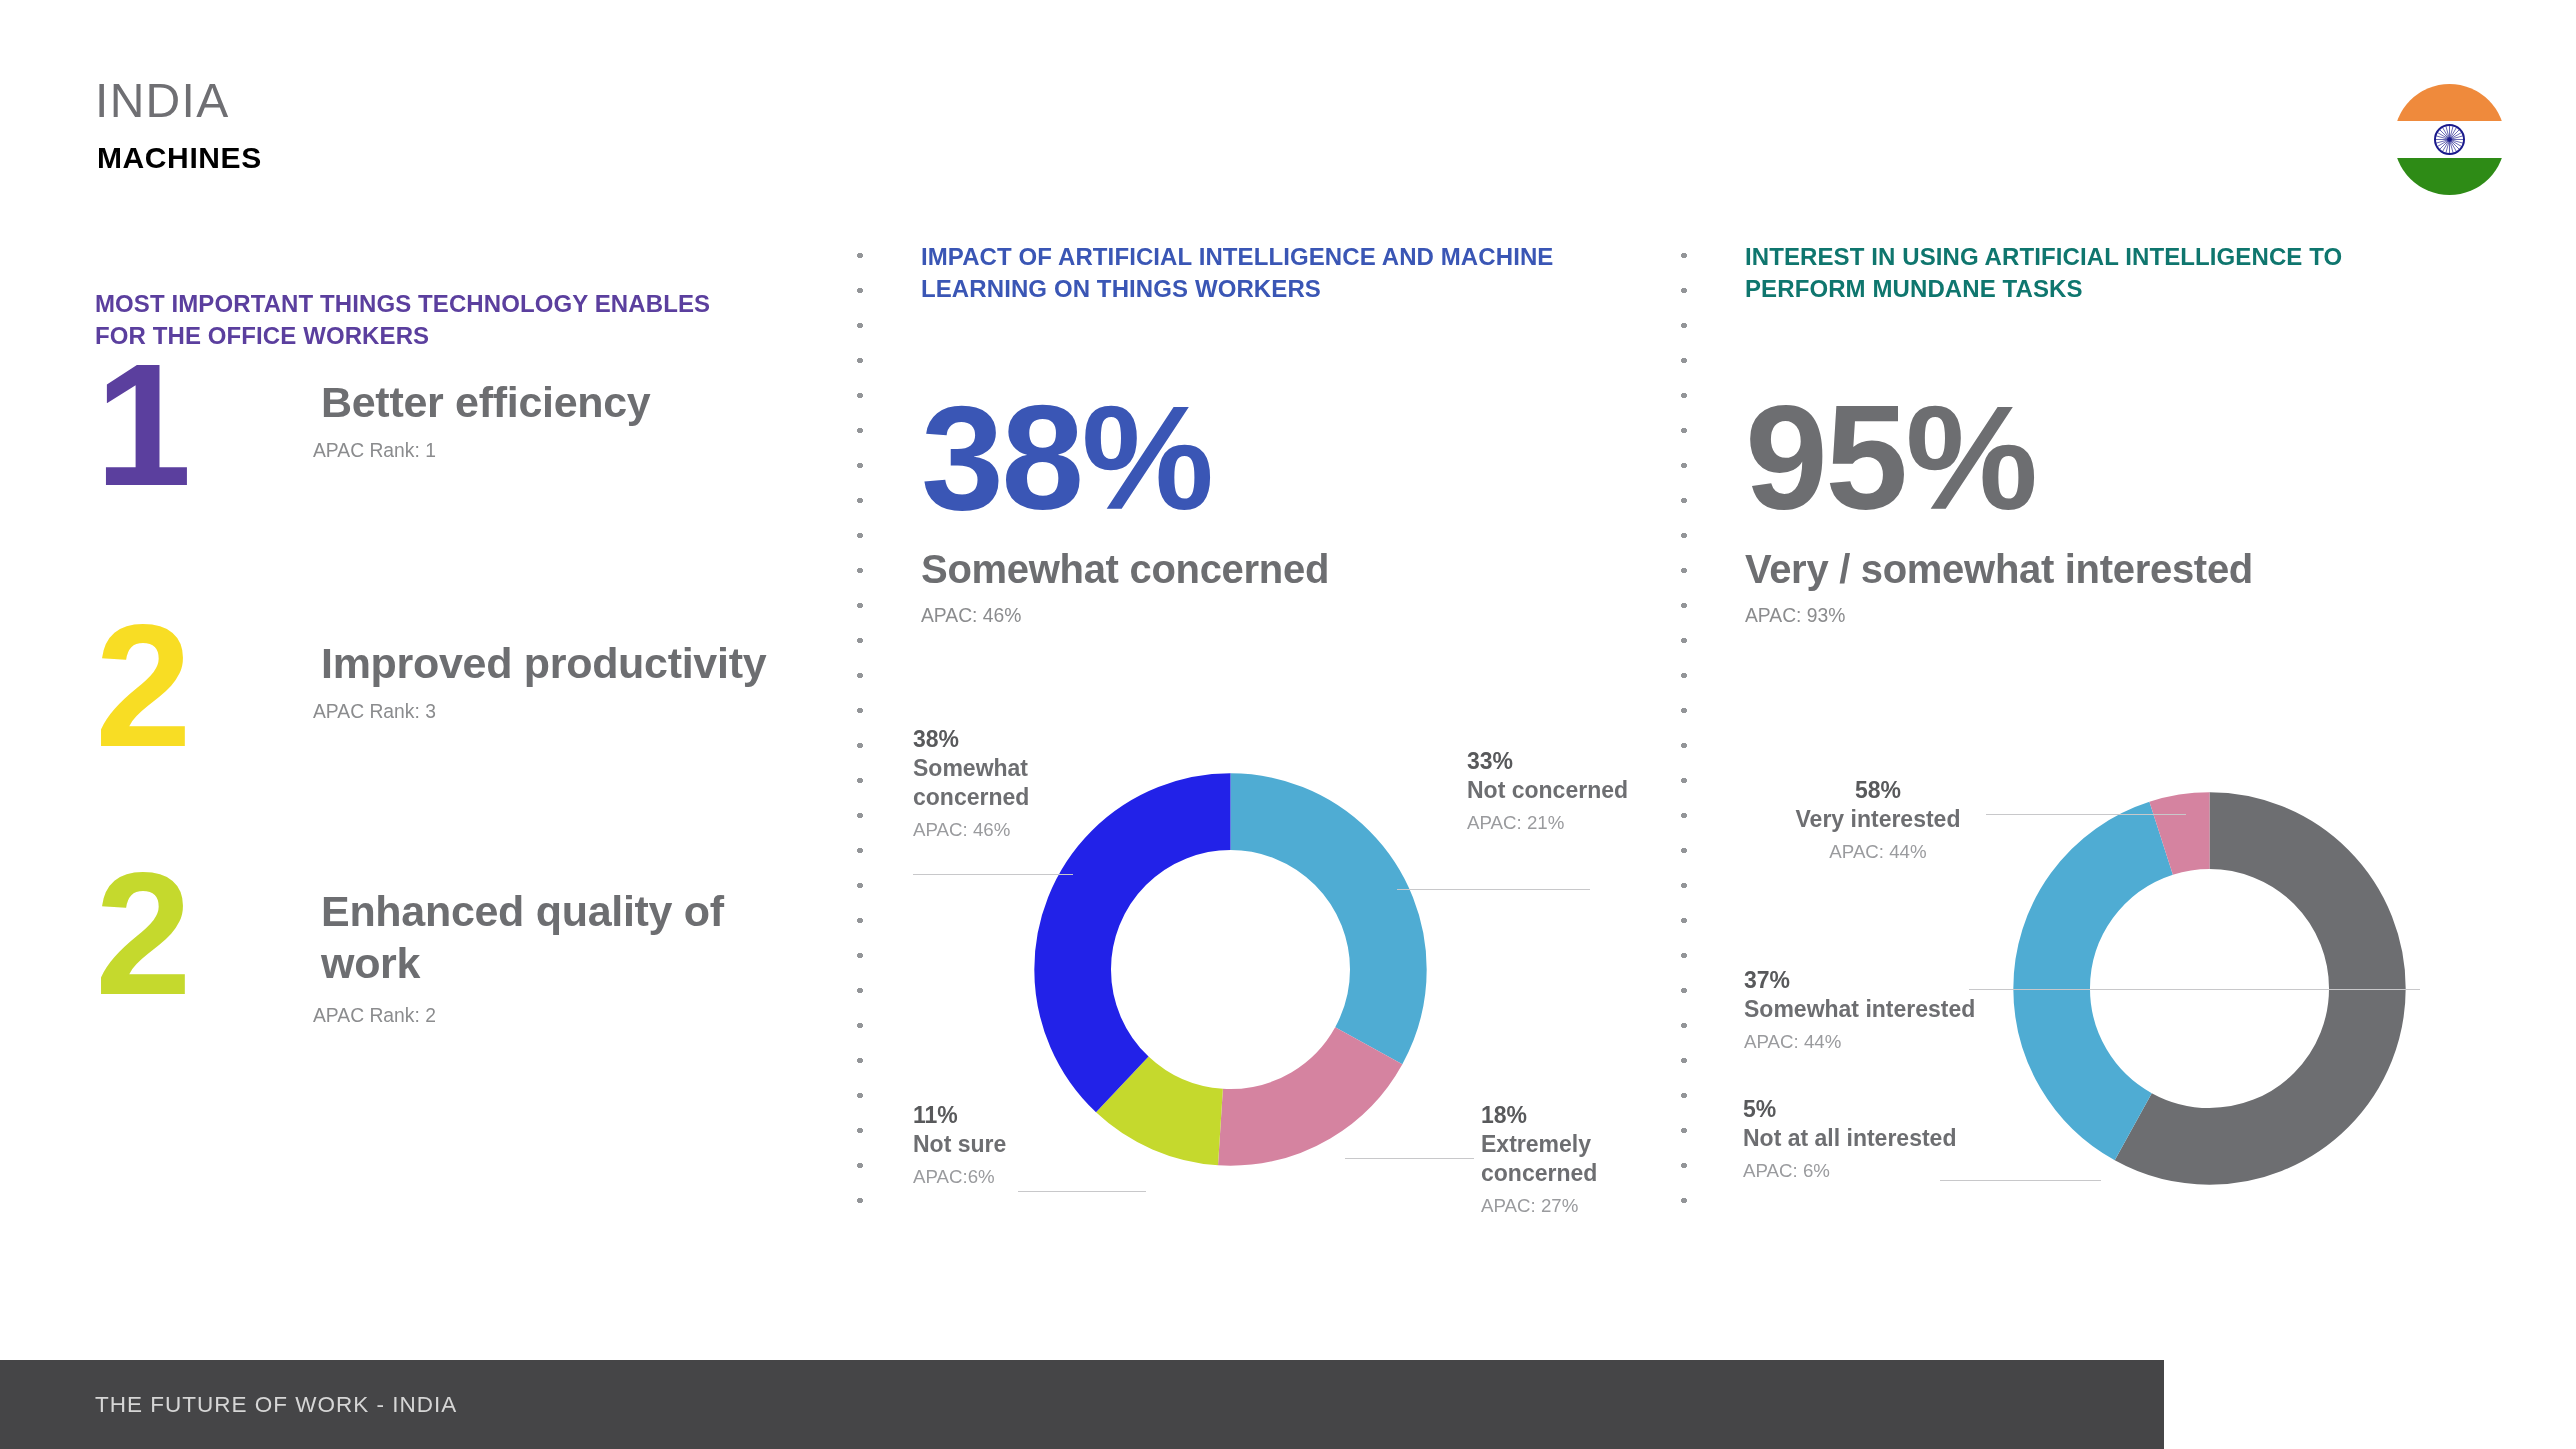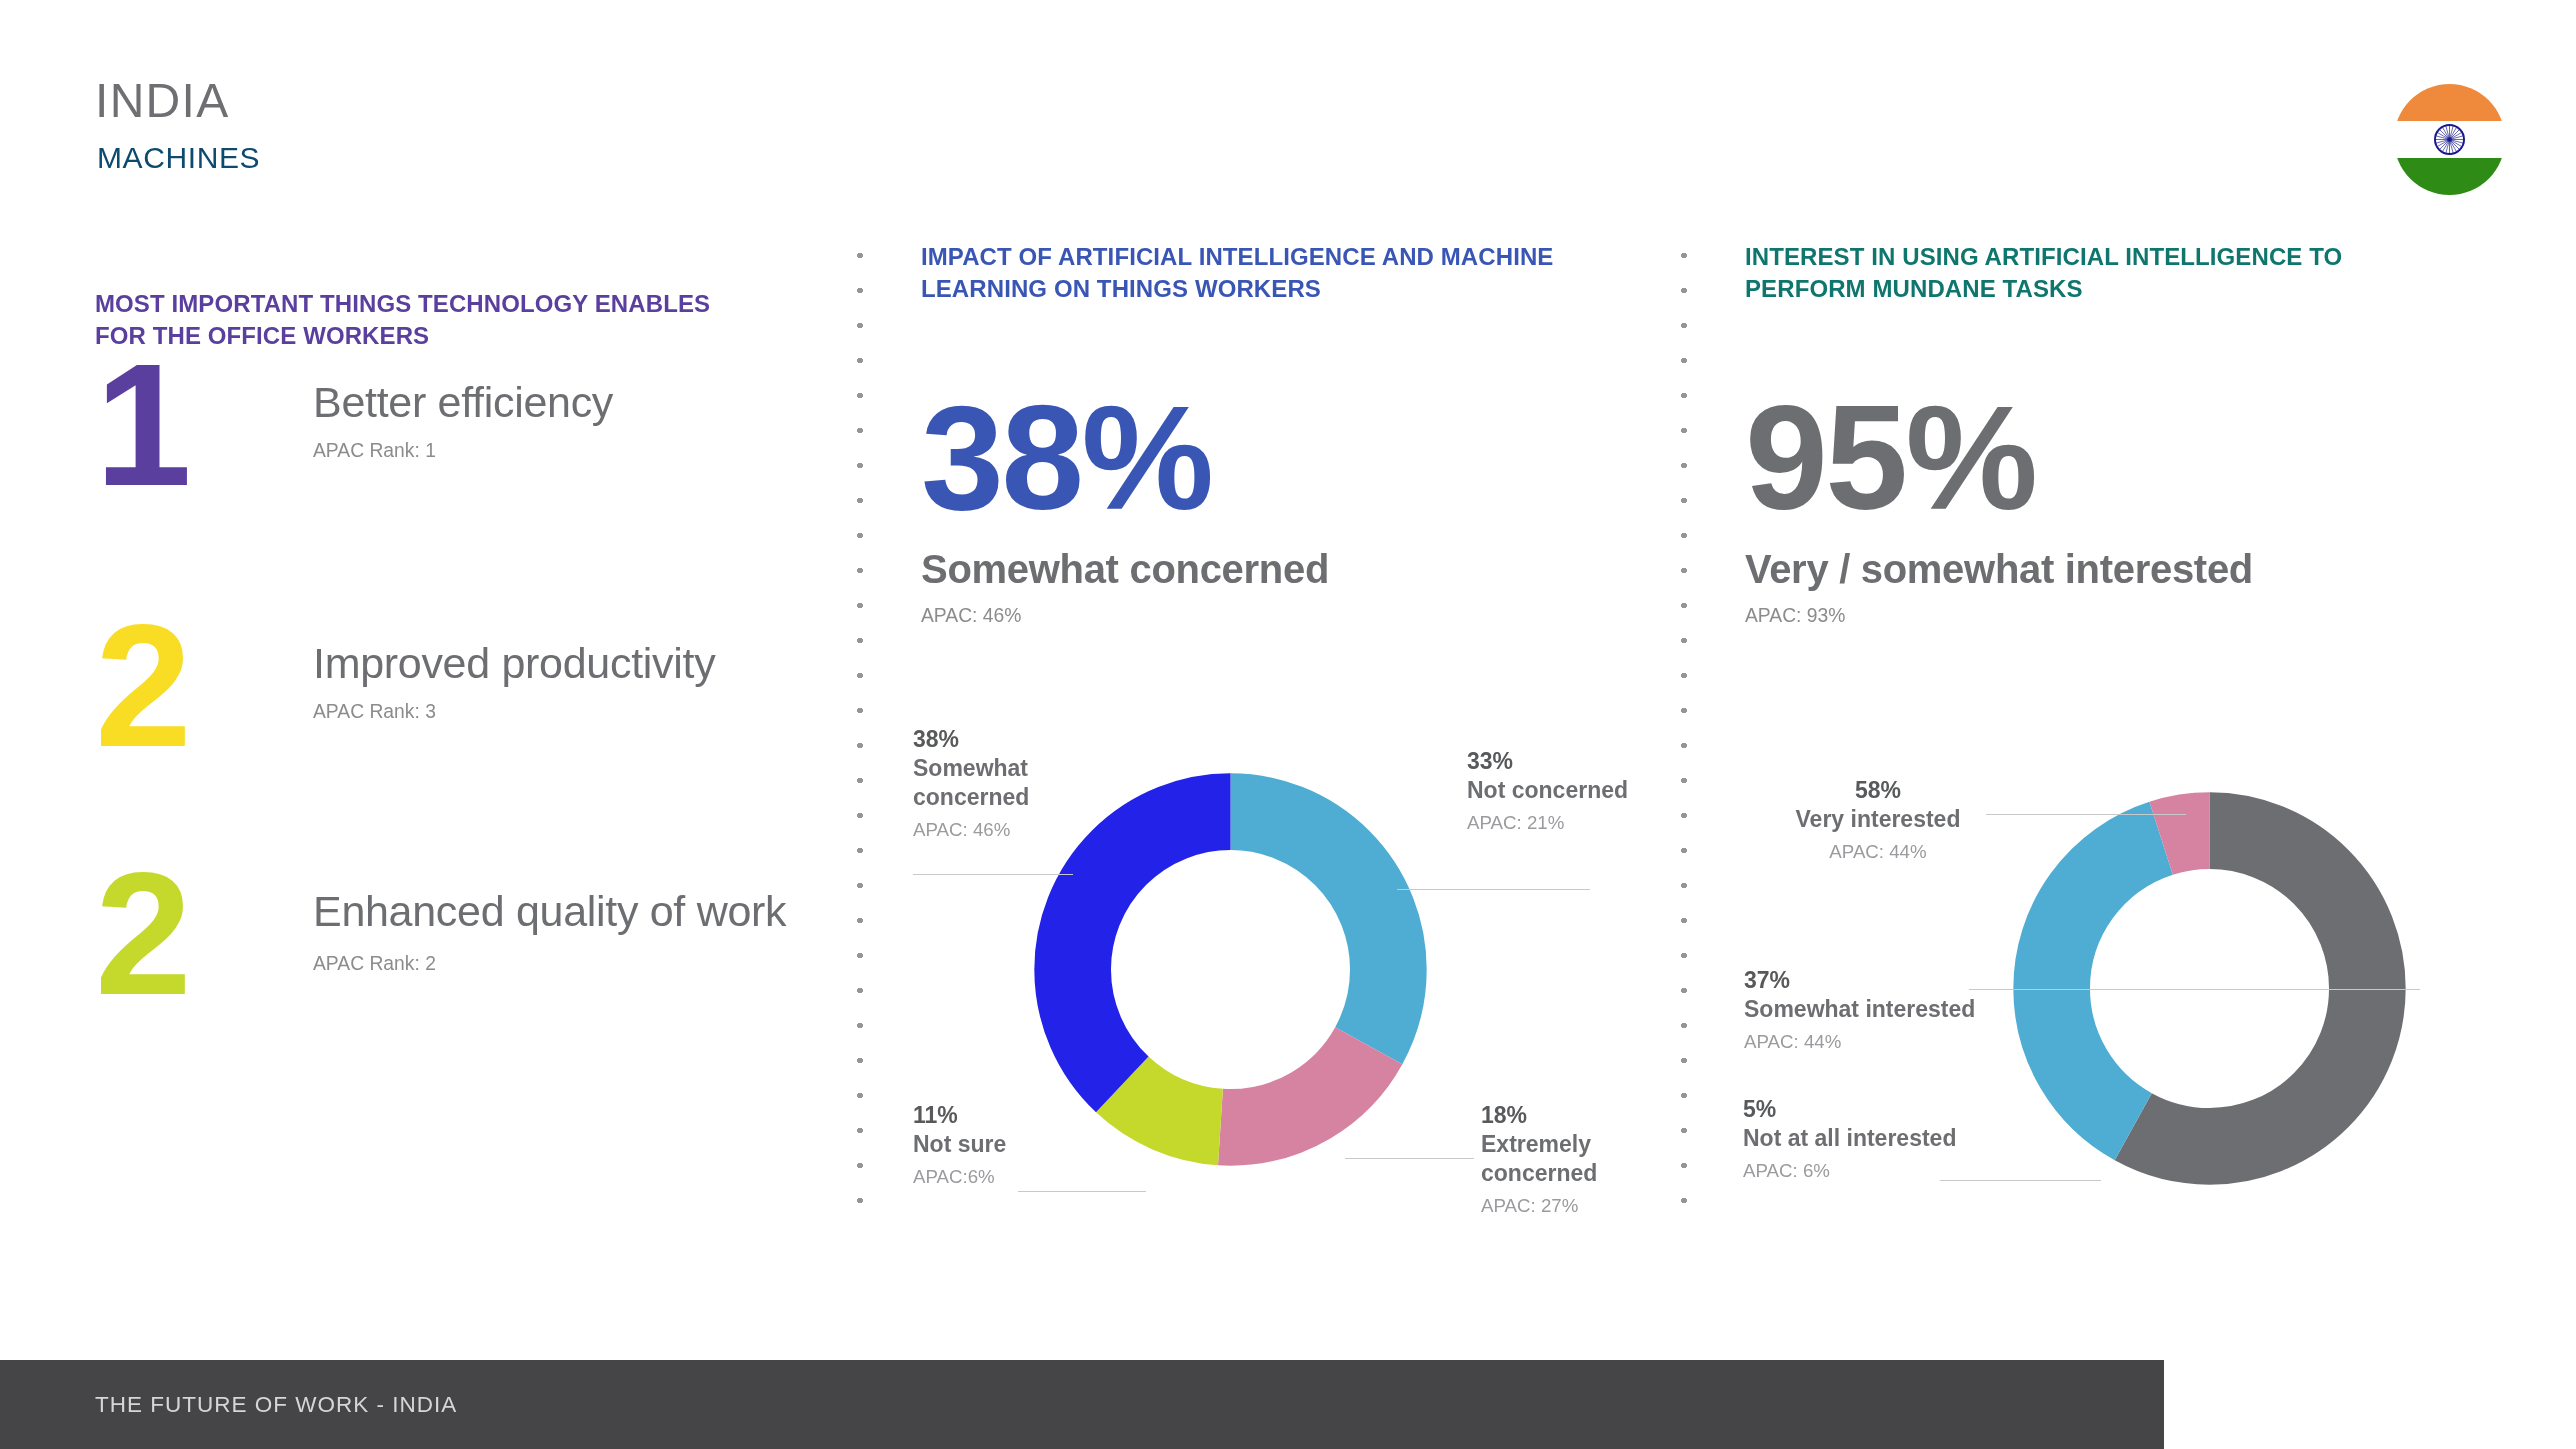--- a/index.html
+++ b/index.html
@@ -26,22 +26,22 @@
     color: #6f6f73;
     font-weight: 400;
     line-height: 1;
   }
   #section-title {
     position: absolute;
     left: 97px;
     top: 143px;
     font-size: 30px;
     letter-spacing: 0.6px;
-    color: #0c4a6e;
-    font-weight: 400;
+    color: #000000;
+    font-weight: 700;
     line-height: 1;
   }
   #flag-icon {
     position: absolute;
     left: 2394px;
     top: 84px;
     width: 111px;
     height: 111px;
     border-radius: 50%;
     overflow: hidden;
@@ -85,24 +85,25 @@
     left: 0;
     top: -39px;
     font-size: 174px;
     font-weight: bold;
     line-height: 1;
     width: 193px;
   }
   .rank-body { position: absolute; left: 218px; top: 0; width: 477px; }
   .rank-label {
     font-size: 43px;
-    font-weight: normal;
+    font-weight: bold;
     color: #6d6e71;
     line-height: 1.2;
     letter-spacing: -0.3px;
+    margin-left: 8px;
   }
   .rank-sub {
     margin-top: 11.6px;
     font-size: 19.3px;
     color: #8b8c8e;
     font-weight: 400;
   }
   #rank-2 .rank-sub { margin-top: 15.5px; }
 
   

